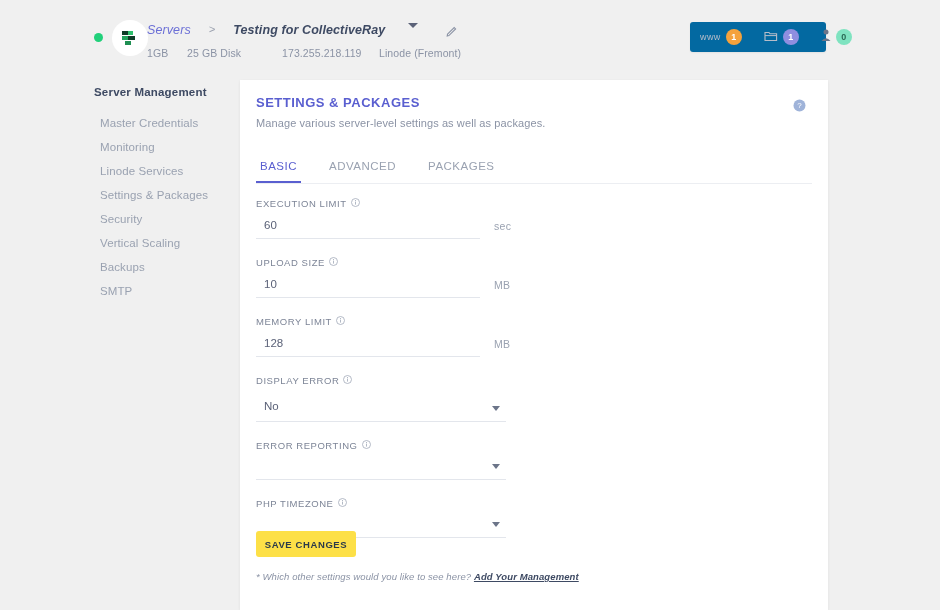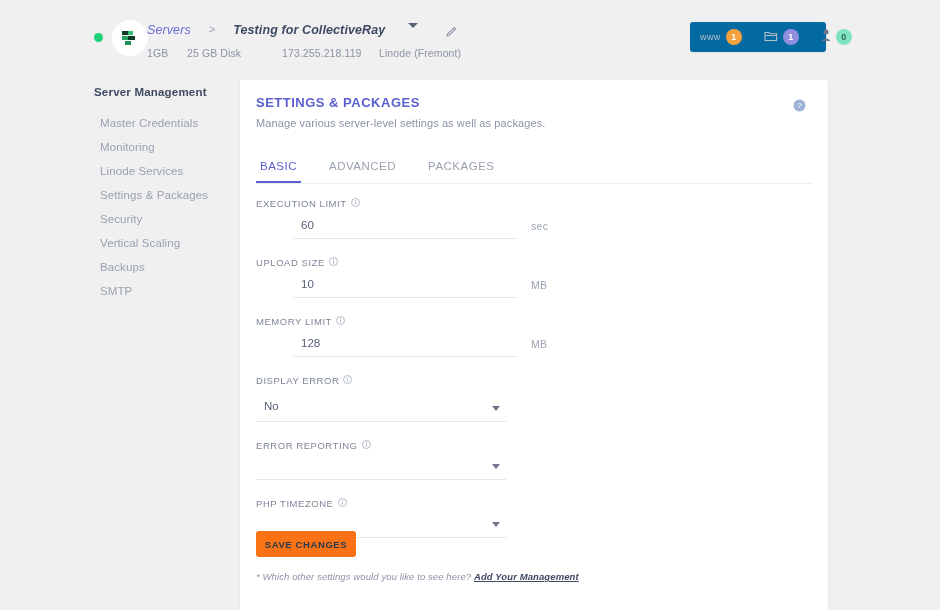--- a/index.html
+++ b/index.html
@@ -152,21 +152,20 @@
   .info-ic { display: inline-block; }
 
   .inputrow { display: flex; align-items: flex-end; }
   .textinput {
     width: 224px;
     border: none; border-bottom: 1px solid #e3e6ec;
     outline: none; background: transparent;
     font-family: "Liberation Sans", sans-serif;
     font-size: 11.5px; color: #5b6278;
     padding: 0 0 7px 8px;
-    margin-left: 37px;
   }
   .unit {
     font-size: 10.5px; color: #9aa2b1; letter-spacing: .3px;
     margin-left: 14px; padding-bottom: 7px;
   }
 
   .selectrow {
     width: 250px; position: relative;
     border-bottom: 1px solid #e3e6ec;
     padding: 0 20px 7px 8px;
@@ -180,21 +179,21 @@
     width: 0; height: 0;
     border-left: 4px solid transparent;
     border-right: 4px solid transparent;
     border-top: 5px solid #6c7589;
   }
 
   
   .savebtn {
     position: absolute; left: 256px; top: 531px;
     width: 100px; height: 26px;
-    background: #f97316; border: none; border-radius: 3px;
+    background: #fde047; border: none; border-radius: 3px;
     color: #2b3a4a; font-family: "Liberation Sans", sans-serif;
     font-size: 9.5px; font-weight: bold; letter-spacing: .6px;
     cursor: pointer;
   }
   .footnote {
     position: absolute; left: 256px; top: 571px;
     font-size: 9.5px; color: #8b93a5; font-style: italic;
     letter-spacing: .1px;
   }
   .footnote a {

